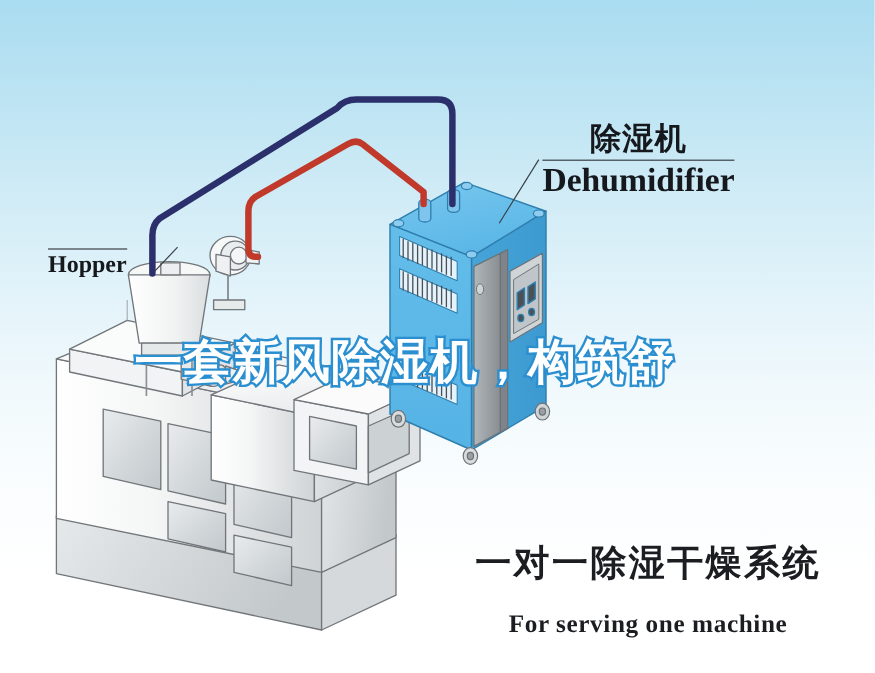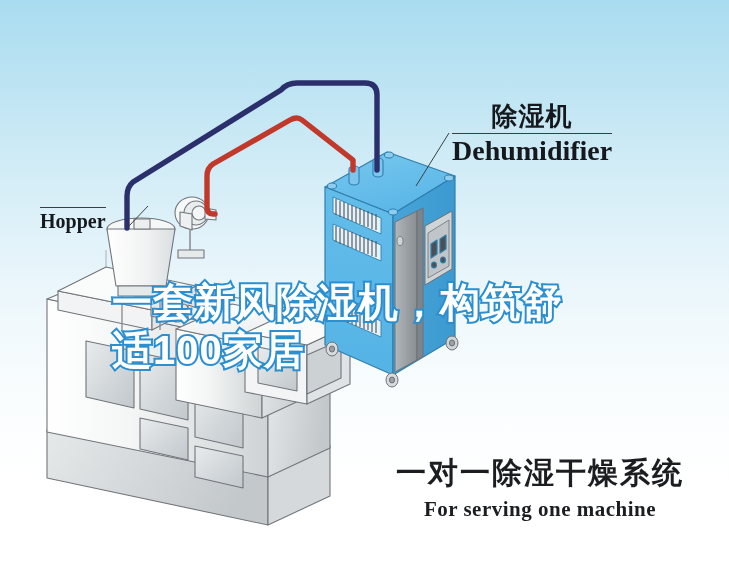--- a/index.html
+++ b/index.html
@@ -70,34 +70,34 @@
   
   #caption {
     position: absolute;
     left: 396px;
     top: 456px;
     text-align: center;
     color: #1b1d21;
     user-select: none;
   }
   #caption .cap-cn {
-    font-family: Liberation Sans, sans-serif;
+    font-family: Liberation Mono, monospace;
     font-weight: 700;
     font-size: 30px;
     letter-spacing: 2px;
     white-space: nowrap;
     line-height: 1.12;
   }
   #caption .cap-en {
     font-family: "Liberation Serif", "DejaVu Serif", serif;
     font-weight: 700;
     font-size: 21px;
     letter-spacing: 0.5px;
     white-space: nowrap;
-    margin-top: 7px;
+    margin-top: 18px;
   }
 
   
   #watermark {
     position: absolute;
     left: 112px;
     top: 236px;
     width: 560px;
     color: #ffffff;
     font-family: Liberation Sans, sans-serif;
@@ -344,16 +344,15 @@
     <div class="label-en">Dehumidifier</div>
   </div>
 
   <div id="caption">
     <div class="cap-cn">一对一除湿干燥系统</div>
     <div class="cap-en">For serving one machine</div>
   </div>
 
   <div id="watermark">
     <span class="wm-line">一套新风除湿机，构筑舒</span>
-    <span class="wm-line">适100家居</span>
   </div>
 
 </div>
 
 </body></html>

